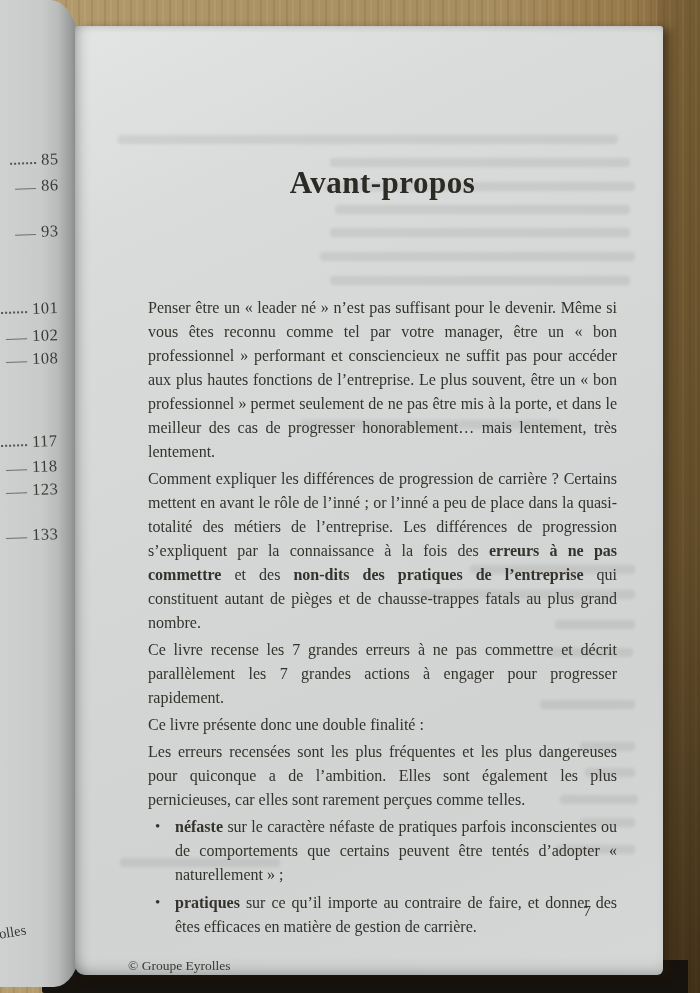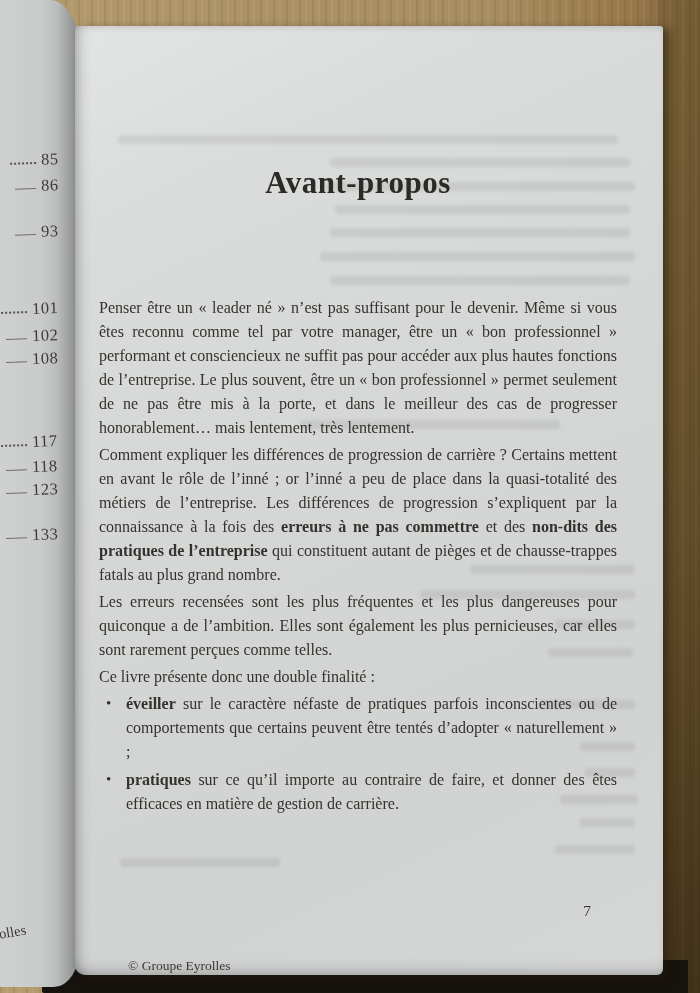--- a/index.html
+++ b/index.html
@@ -48,21 +48,21 @@
       7px 3px 9px rgba(35,25,8,0.5),
       inset 10px 0 14px -8px rgba(0,0,0,0.30),
       inset 0 -12px 16px -10px rgba(0,0,0,0.24),
       inset 0 6px 8px -6px rgba(0,0,0,0.12);
     color:#34322c;
   }
   .ghost{
     position:absolute; height:9px; background:rgba(78,84,82,0.11);
     filter:blur(1.6px); border-radius:4px;
   }
-  .content{position:relative; padding:140px 46px 0 24px; z-index:2;}
+  .content{position:relative; padding:140px 46px 0 73px; z-index:2;}
   .title{
     margin:0; text-align:center;
     font-size:31px; line-height:34px; font-weight:600; letter-spacing:0.5px; color:#2c2a25;
   }
   .body-text{margin-top:96px; font-size:16px; line-height:24px; text-align:justify;}
   .body-text p{margin:0 0 3px;}
   .b{font-weight:700;}
   ul.bullets{list-style:none; margin:3px 0 0; padding:0;}
   ul.bullets li{position:relative; padding-left:27px; margin-bottom:4px;}
   .dot{position:absolute; left:7px; top:-1px; font-size:15px;}
@@ -142,25 +142,26 @@
     <div class="ghost" style="left:505px; top:792px; width:55px"></div>
     <div class="ghost" style="left:480px; top:819px; width:80px"></div>
     <div class="ghost" style="left:45px;  top:832px; width:160px"></div>
 
     <div class="content">
       <h1 class="title">Avant-propos</h1>
 
       <div class="body-text">
         <p>Penser être un « leader né » n’est pas suffisant pour le devenir. Même si vous êtes reconnu comme tel par votre manager, être un « bon professionnel » performant et consciencieux ne suffit pas pour accéder aux plus hautes fonctions de l’entreprise. Le plus souvent, être un « bon professionnel » permet seulement de ne pas être mis à la porte, et dans le meilleur des cas de progresser honorablement… mais lentement, très lentement.</p>
         <p><span>Comment expliquer les différences de progression de carrière ? Certains mettent en avant le rôle de l’inné ; or l’inné a peu de place dans la quasi-totalité des métiers de l’entreprise. Les différences de progression s’expliquent par la connaissance à la fois des </span><span class="b">erreurs à ne pas commettre</span><span> et des </span><span class="b">non-dits des pratiques de l’entreprise</span><span> qui constituent autant de pièges et de chausse-trappes fatals au plus grand nombre.</span></p>
+        <p>Ce livre recense les 7 grandes erreurs à ne pas commettre et décrit parallèlement les 7 grandes actions à engager pour progresser rapidement.</p>
+        <p>Ce livre présente donc une double finalité :</p>
         <p>Les erreurs recensées sont les plus fréquentes et les plus dangereuses pour quiconque a de l’ambition. Elles sont également les plus pernicieuses, car elles sont rarement perçues comme telles.</p>
-        <p>Ce livre présente donc une double finalité :</p>
 
         <ul class="bullets">
-          <li><span class="dot">•</span><span class="b">éveiller</span><span> sur le caractère néfaste de pratiques parfois inconscientes ou de comportements que certains peuvent être tentés d’adopter « naturellement » ;</span></li>
+          <li><span class="dot">•</span><span class="b">néfaste</span><span> sur le caractère néfaste de pratiques parfois inconscientes ou de comportements que certains peuvent être tentés d’adopter « naturellement » ;</span></li>
           <li><span class="dot">•</span><span class="b">pratiques</span><span> sur ce qu’il importe au contraire de faire, et donner des êtes efficaces en matière de gestion de carrière.</span></li>
         </ul>
       </div>
     </div>
 
     <div class="footer-copyright">© Groupe Eyrolles</div>
     <div class="footer-pagenum">7</div>
   </div>
 
 </div>

